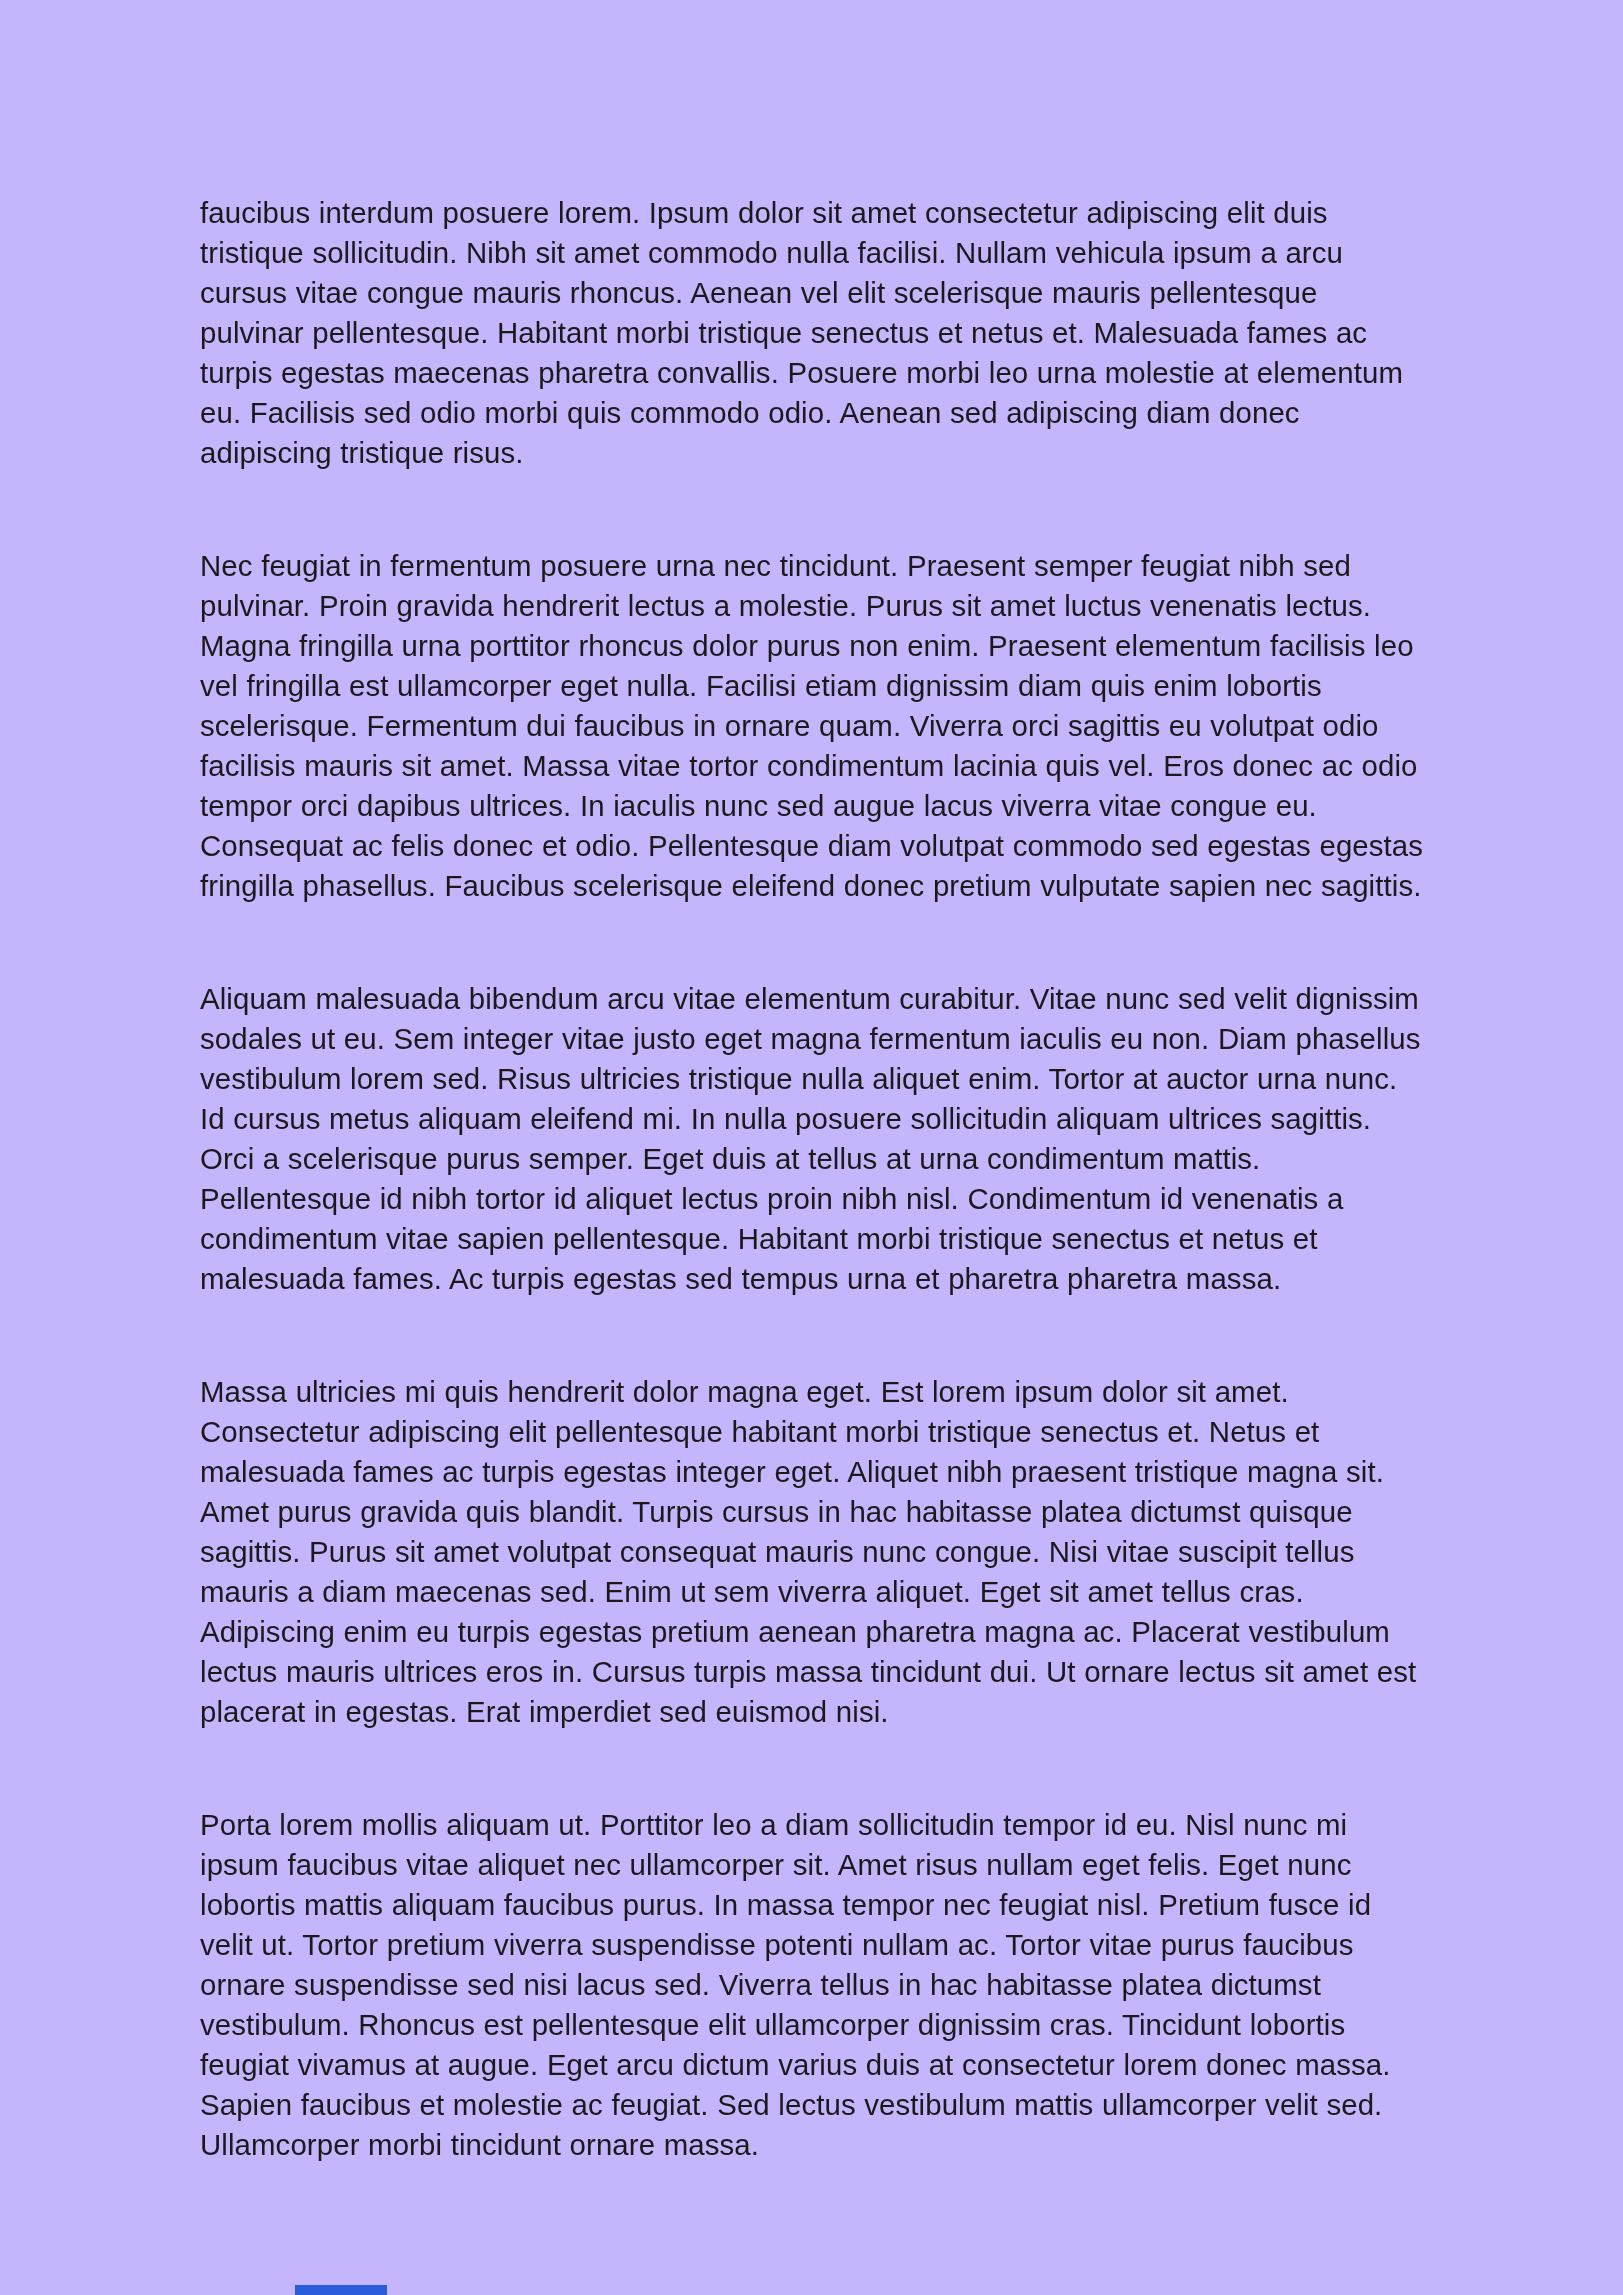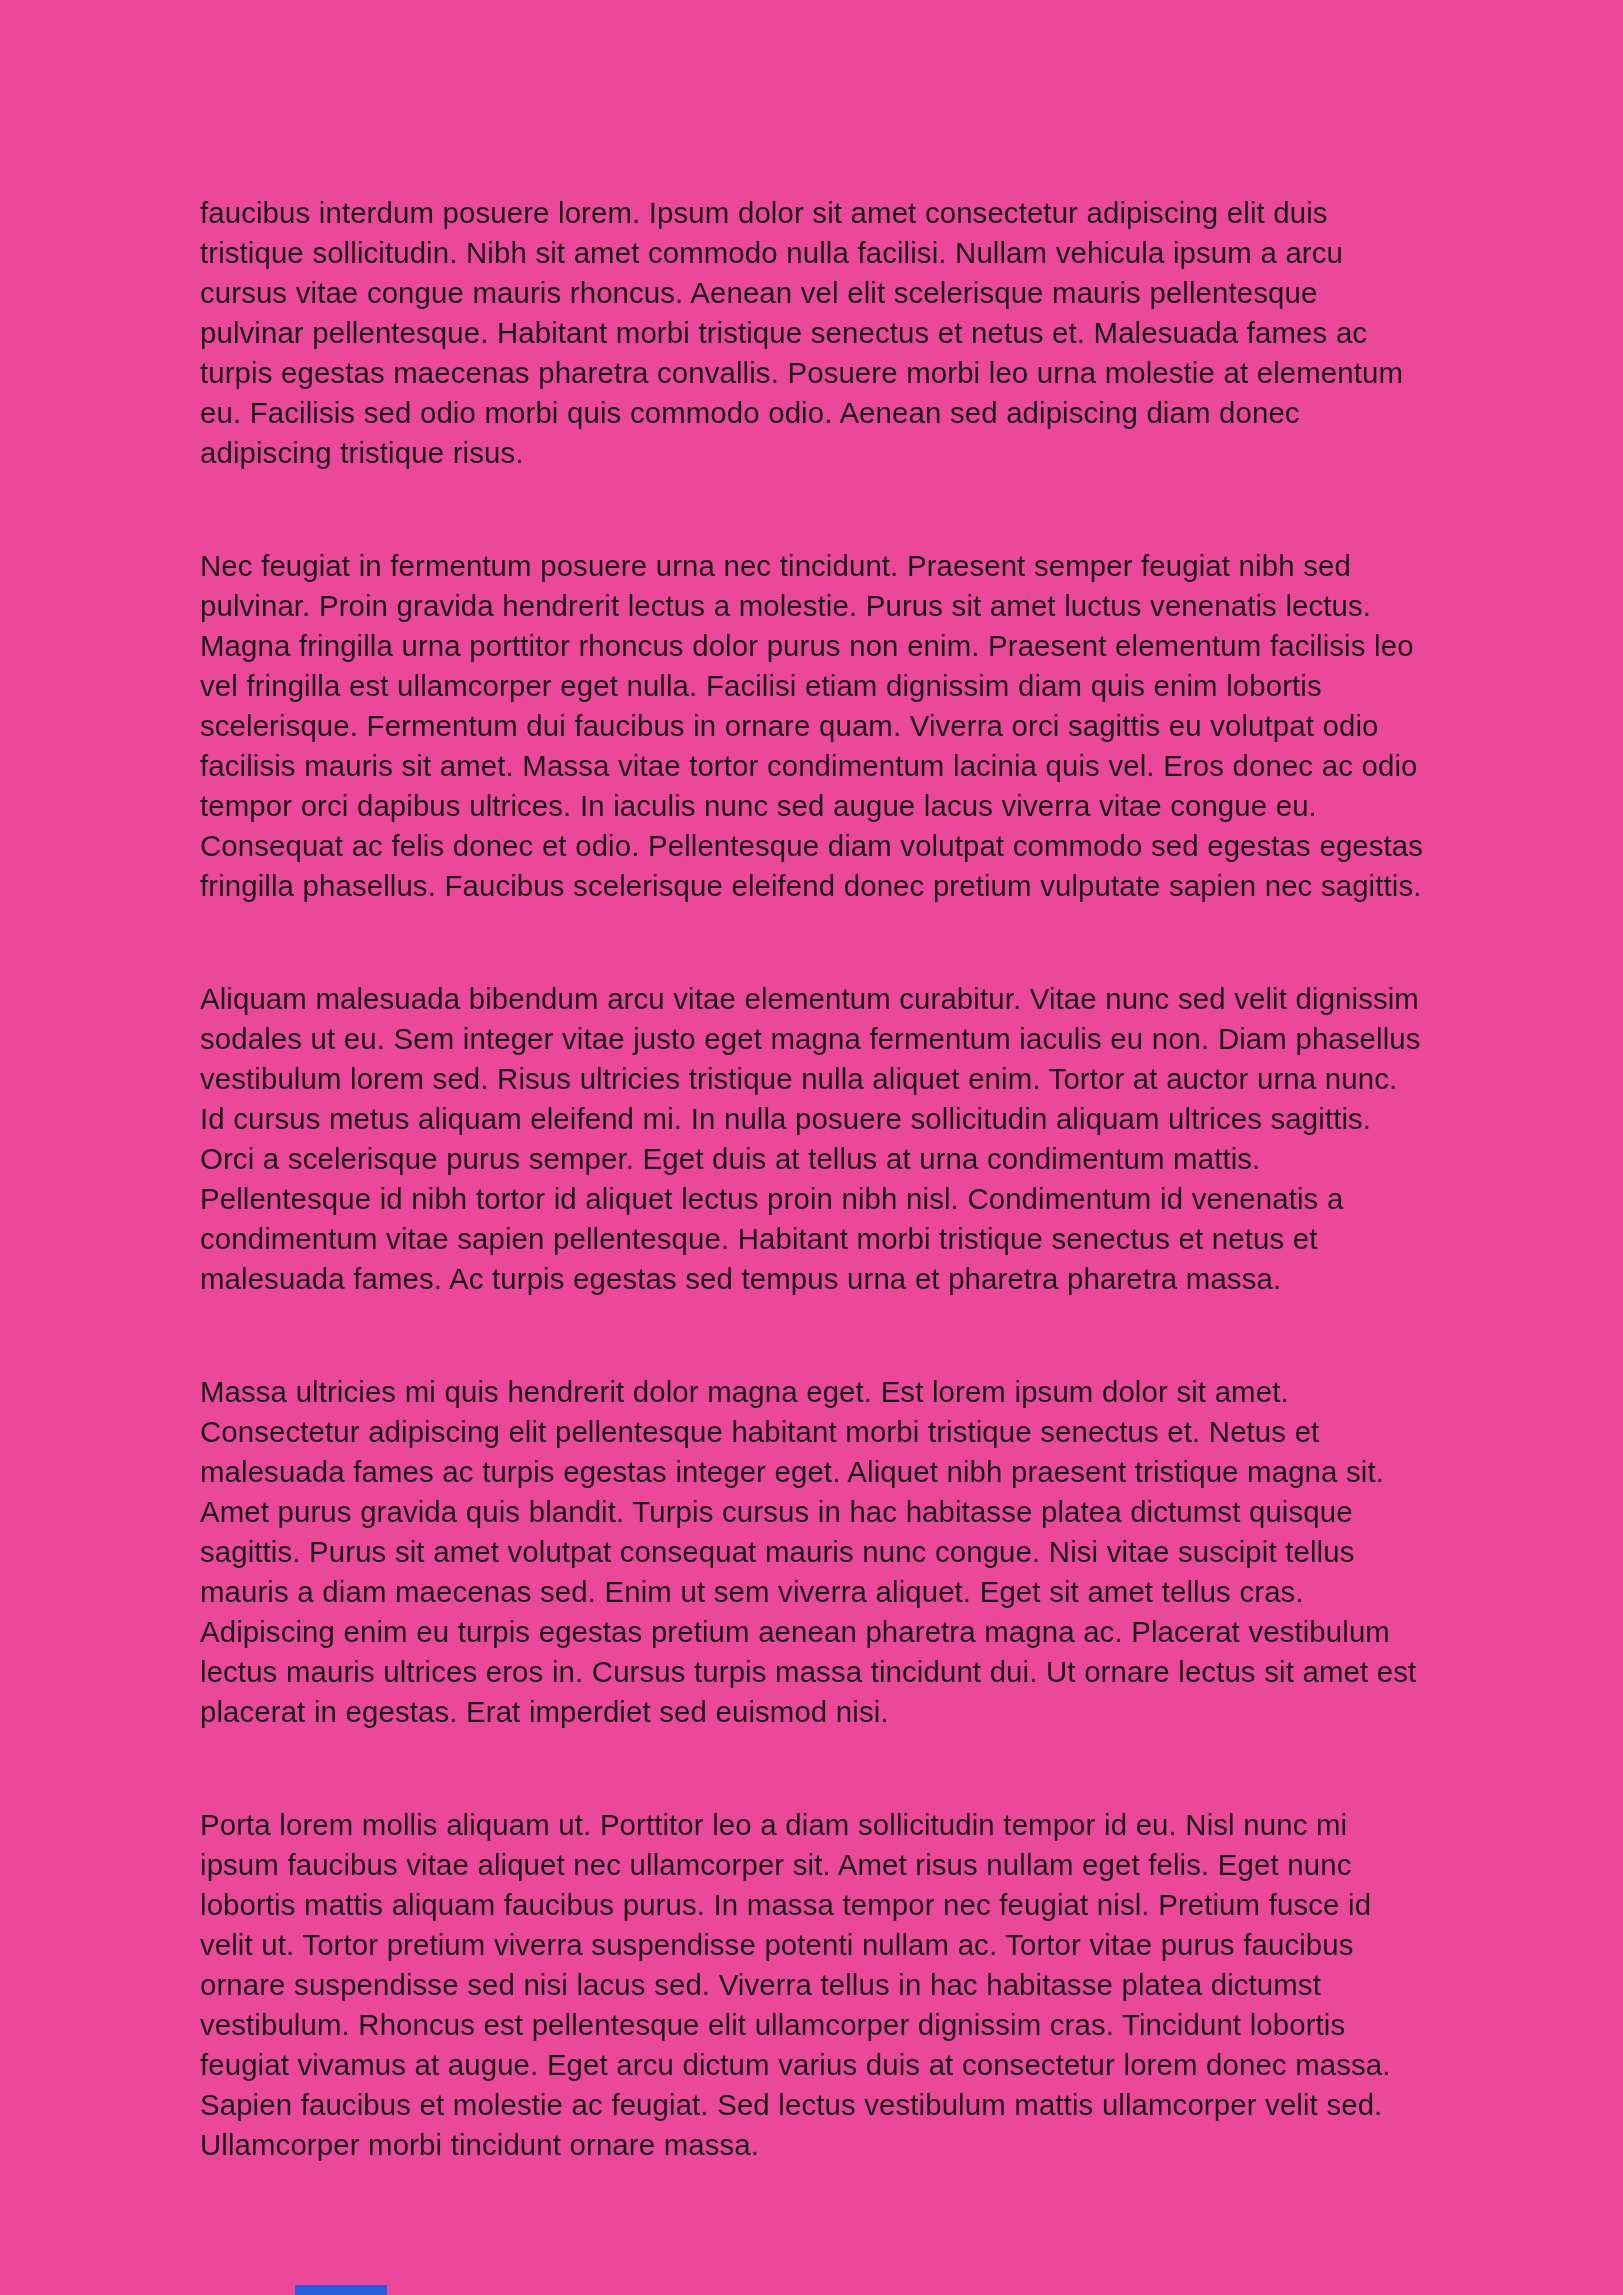--- a/index.html
+++ b/index.html
@@ -10,21 +10,21 @@
     width: 1623px;
     height: 2295px;
     background: #ffffff;
     position: relative;
     overflow: hidden;
     font-family: "Liberation Sans", sans-serif;
   }
   .page {
     position: absolute;
     inset: 0;
-    background: #ec4899;
+    background: #c4b5fd;
   }
   .content {
     position: absolute;
     top: 193px;
     left: 200px;
     right: 196px;
   }
   .content p {
     margin: 0 0 73px 0;
     font-size: 29.4px;

